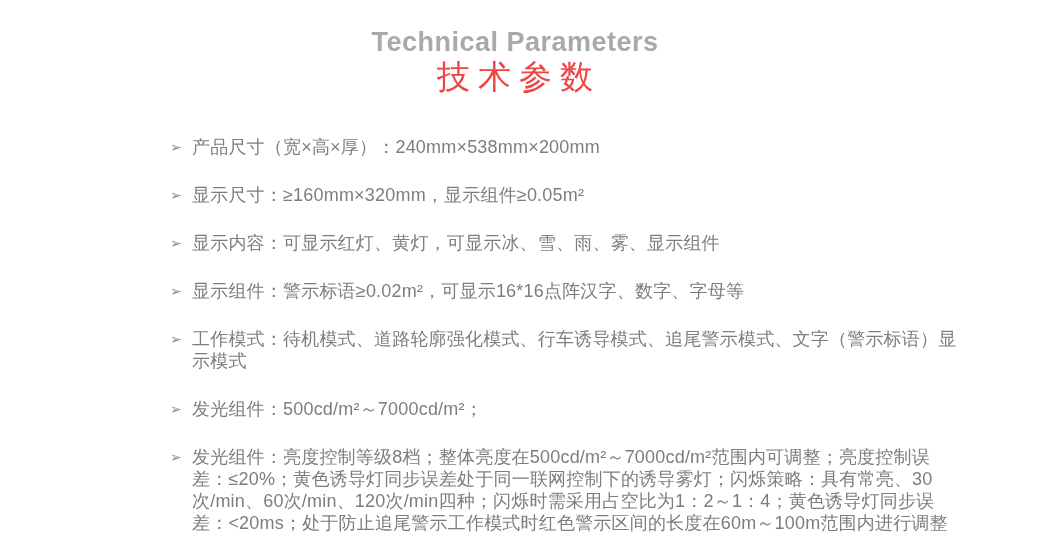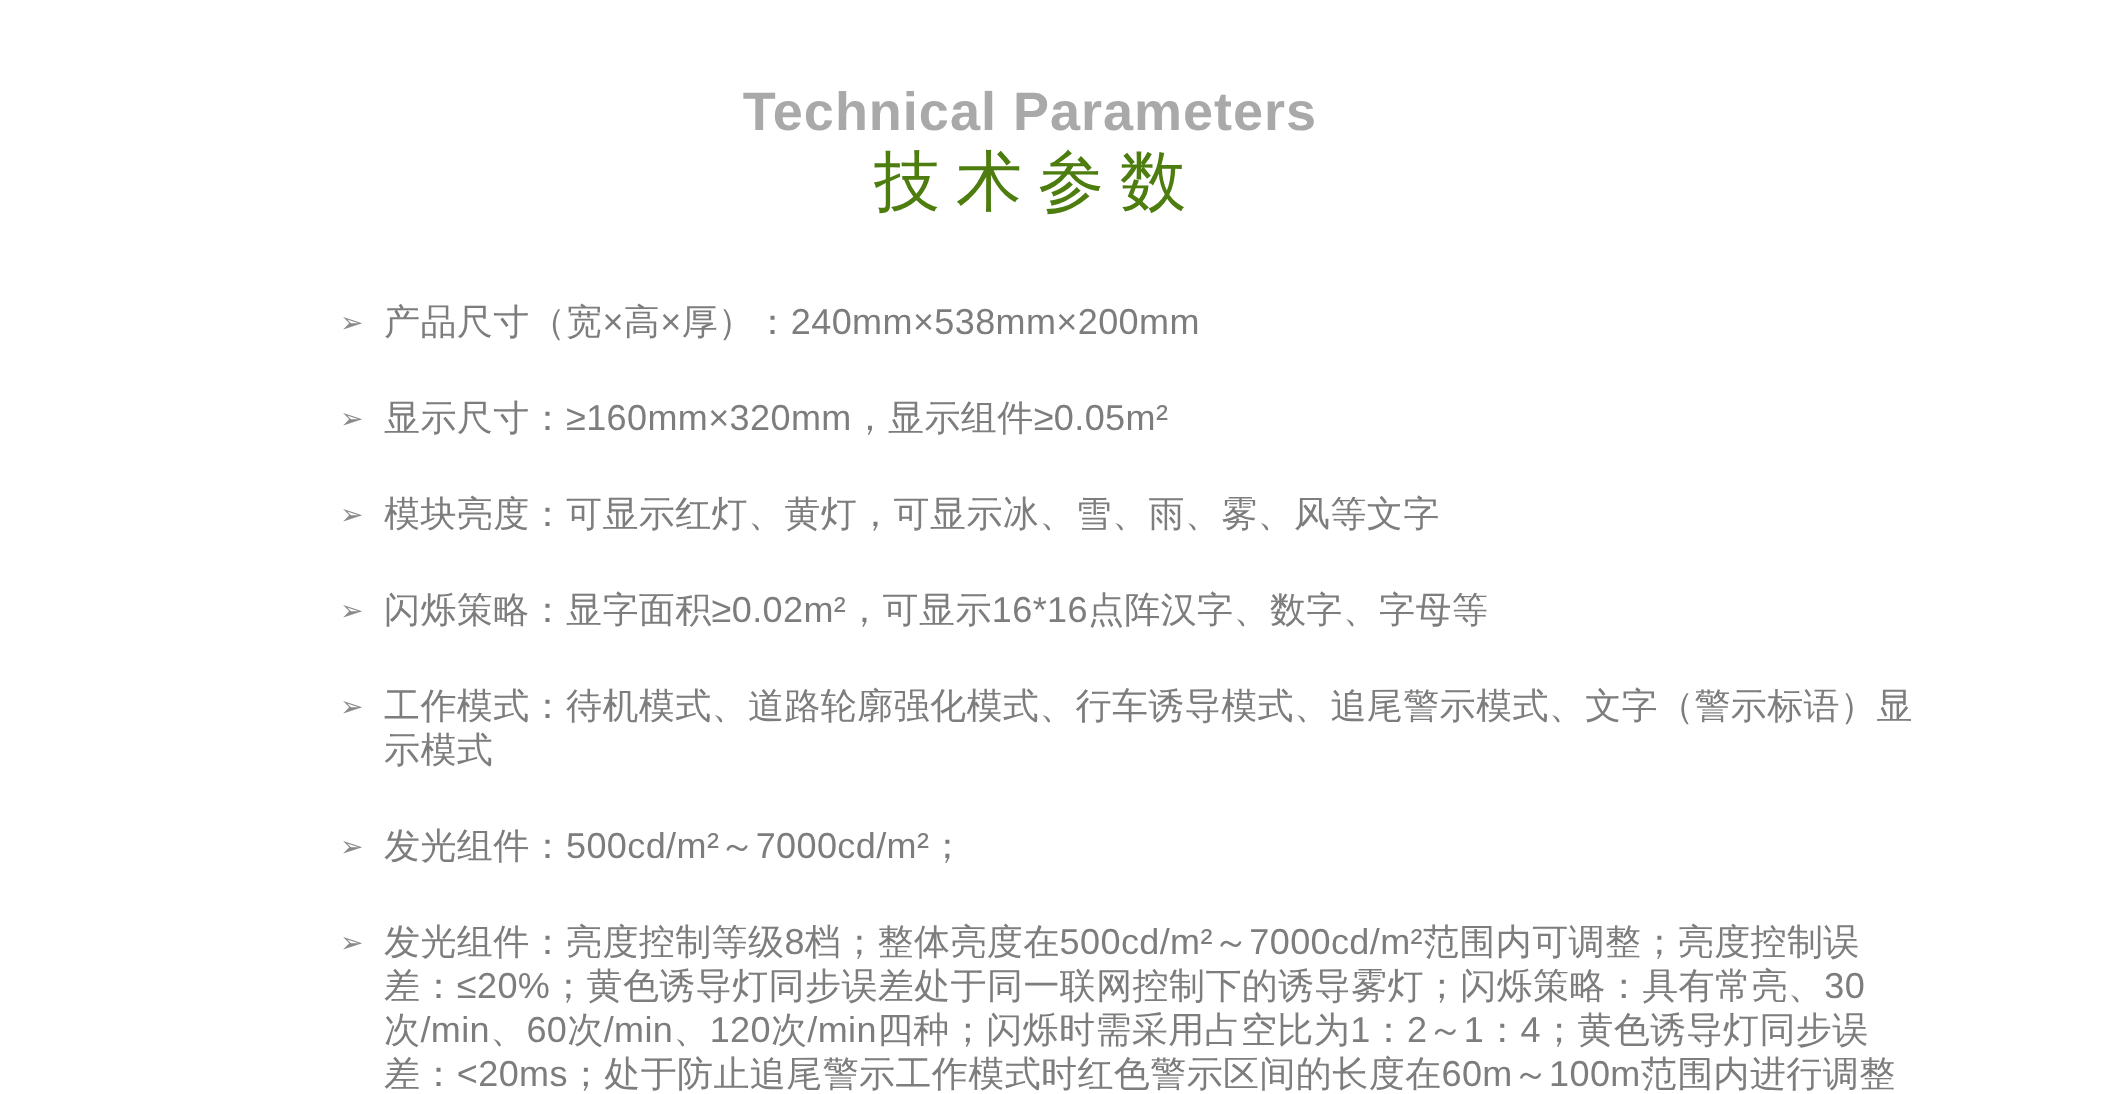--- a/index.html
+++ b/index.html
@@ -9,37 +9,37 @@
   }
   .page {
     position: relative;
     width: 1060px;
     height: 547px;
     background: #ffffff;
     overflow: hidden;
   }
   .header {
     width: 1030px;
-    padding-top: 40px;
+    padding-top: 26px;
     text-align: center;
   }
   .title-en {
     font-size: 27px;
     font-weight: bold;
     line-height: 32px;
     letter-spacing: 0.5px;
     color: #a9a9a9;
   }
   .title-cn {
     font-size: 33px;
     font-weight: 400;
     line-height: 38px;
     letter-spacing: 8px;
     padding-left: 8px; 
-    color: #4d7c0f;
+    color: #ef4444;
   }
   .spec-list {
     margin: 40px 0 0 170px;
     width: 794px;
   }
   .spec-item {
     display: flex;
     align-items: flex-start;
     margin-bottom: 26px;
     font-size: 18px;
@@ -77,26 +77,26 @@
       <span class="item-text">产品尺寸（宽×高×厚）：240mm×538mm×200mm</span>
     </div>
 
     <div class="spec-item">
       <span class="bullet">➢</span>
       <span class="item-text">显示尺寸：≥160mm×320mm，显示组件≥0.05m²</span>
     </div>
 
     <div class="spec-item">
       <span class="bullet">➢</span>
-      <span class="item-text">模块亮度：可显示红灯、黄灯，可显示冰、雪、雨、雾、风等文字</span>
+      <span class="item-text">显示内容：可显示红灯、黄灯，可显示冰、雪、雨、雾、显示组件</span>
     </div>
 
     <div class="spec-item">
       <span class="bullet">➢</span>
-      <span class="item-text">闪烁策略：显字面积≥0.02m²，可显示16*16点阵汉字、数字、字母等</span>
+      <span class="item-text">显示组件：警示标语≥0.02m²，可显示16*16点阵汉字、数字、字母等</span>
     </div>
 
     <div class="spec-item">
       <span class="bullet">➢</span>
       <span class="item-text">工作模式：待机模式、道路轮廓强化模式、行车诱导模式、追尾警示模式、文字（警示标语）显示模式</span>
     </div>
 
     <div class="spec-item">
       <span class="bullet">➢</span>
       <span class="item-text">发光组件：500cd/m²～7000cd/m²；</span>

